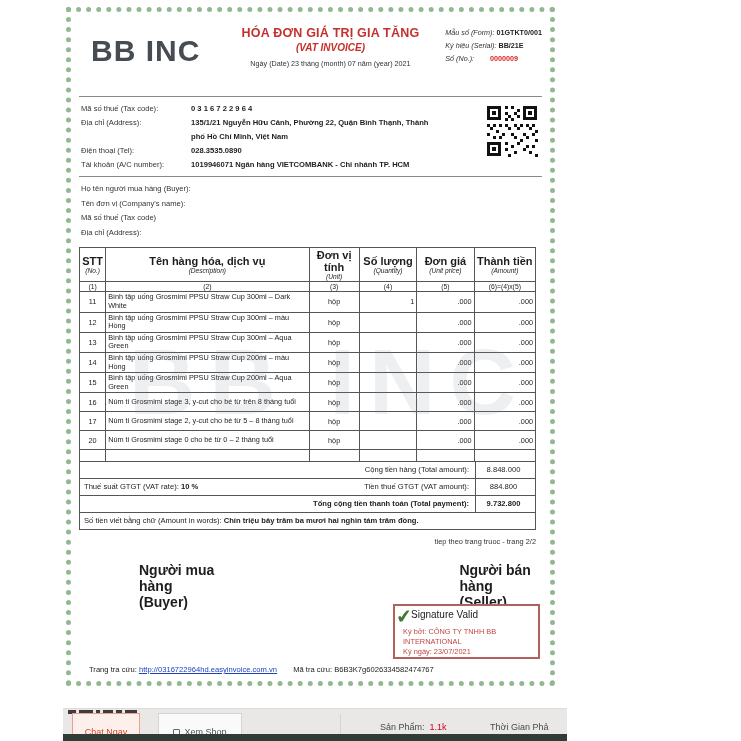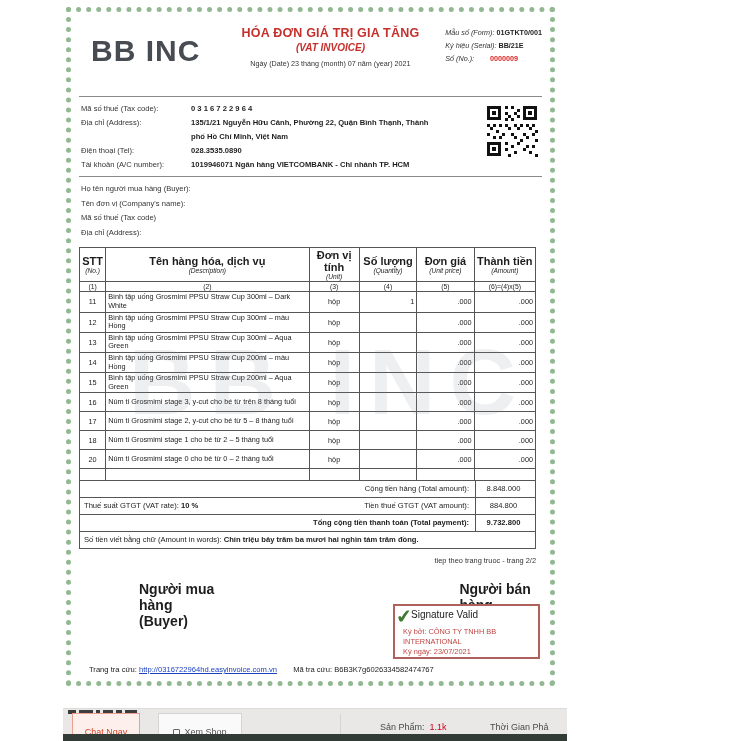--- a/index.html
+++ b/index.html
@@ -322,28 +322,20 @@
             </tr>
             <tr class="item">
               <td class="c-no">17</td>
               <td class="c-desc">Núm ti Grosmimi stage 2, y-cut cho bé từ 5 – 8 tháng tuổi</td>
               <td class="c-unit">hộp</td>
               <td class="c-qty"></td>
               <td class="c-price">.000</td>
               <td class="c-amt">.000</td>
             </tr>
             <tr class="item">
-              <td class="c-no">18</td>
-              <td class="c-desc">Núm ti Grosmimi stage 1 cho bé từ 2 – 5 tháng tuổi</td>
-              <td class="c-unit">hộp</td>
-              <td class="c-qty"></td>
-              <td class="c-price">.000</td>
-              <td class="c-amt">.000</td>
-            </tr>
-            <tr class="item">
               <td class="c-no">20</td>
               <td class="c-desc">Núm ti Grosmimi stage 0 cho bé từ 0 – 2 tháng tuổi</td>
               <td class="c-unit">hộp</td>
               <td class="c-qty"></td>
               <td class="c-price">.000</td>
               <td class="c-amt">.000</td>
             </tr>
             <tr class="empty-row">
               <td></td>
               <td></td>

